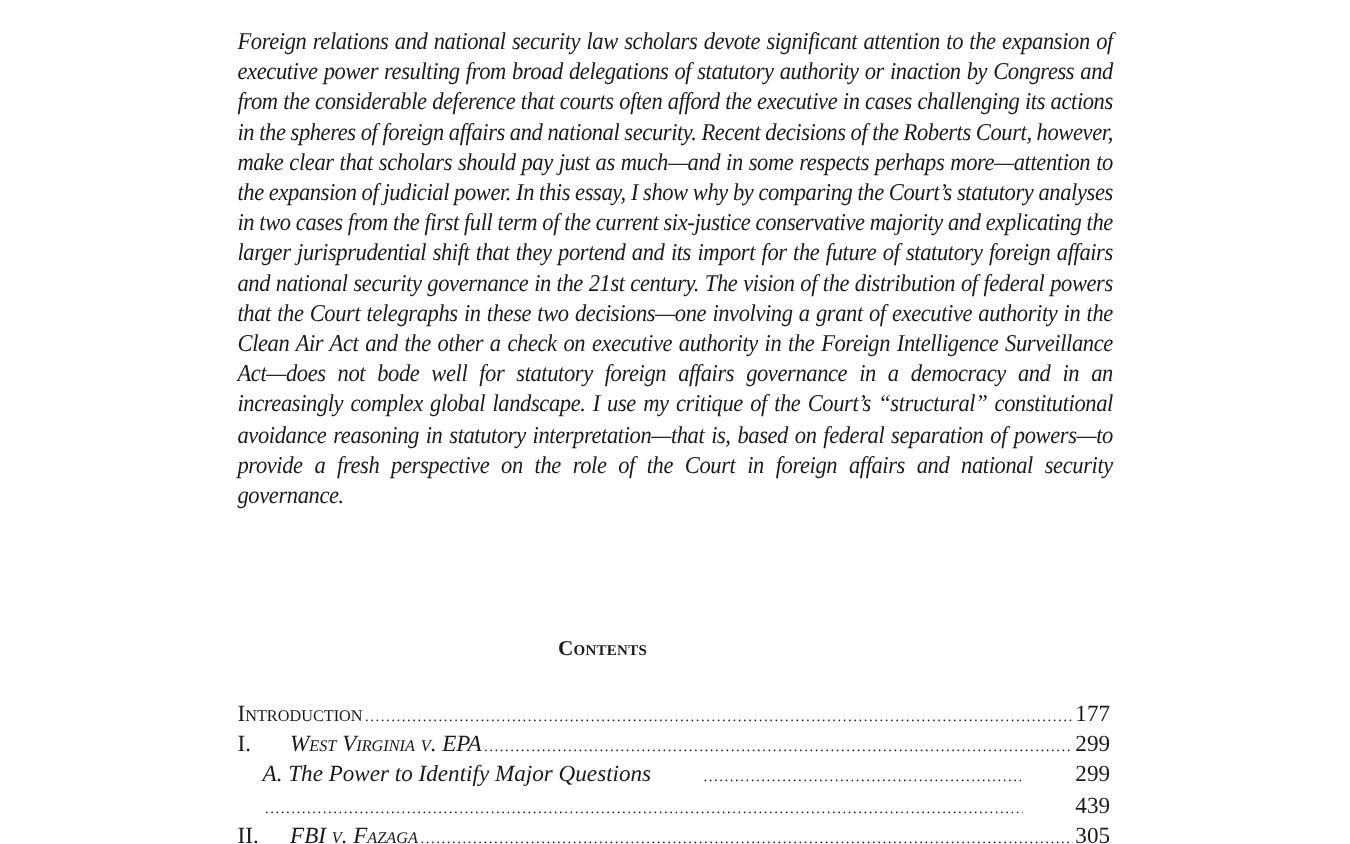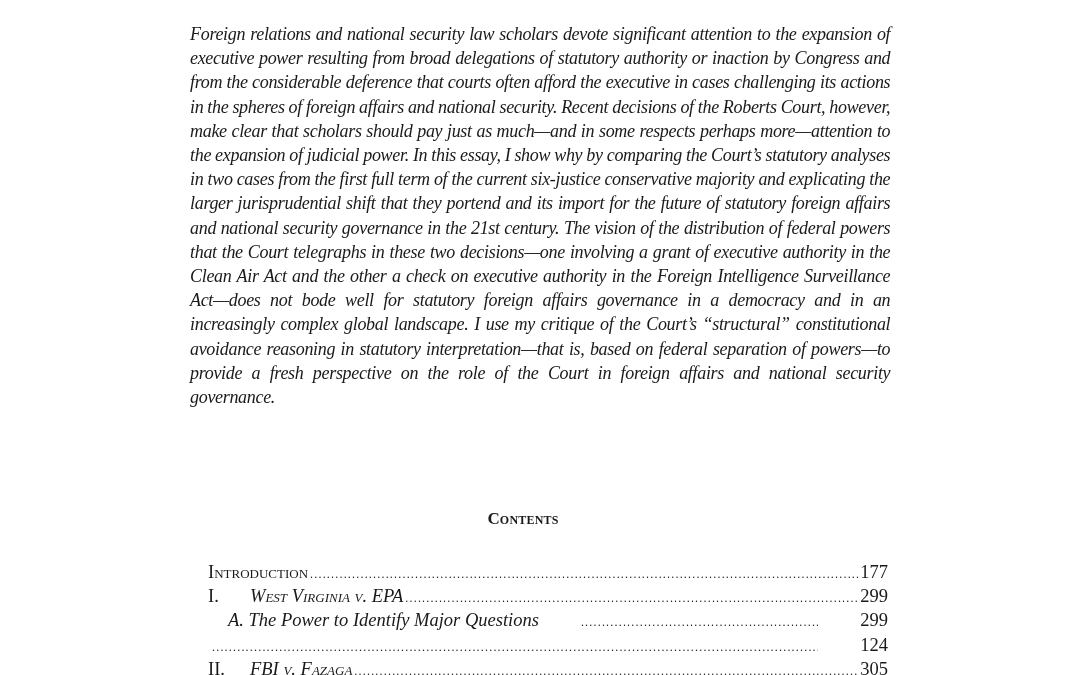--- a/index.html
+++ b/index.html
@@ -4,25 +4,25 @@
 <style>
   html, body { margin:0; padding:0; background:#ffffff; }
   body { width:1080px; height:675px; overflow:hidden; position:relative;
          font-family:"Liberation Serif", "DejaVu Serif", serif; color:#1a1a1a; }
   .abstract { position:absolute; left:190px; top:22px; width:700px;
               font-style:italic; font-size:19.4px; line-height:24.2px;
               text-align:justify; letter-spacing:-0.35px; word-spacing:-0.5px;
               transform:scaleX(0.93); transform-origin:left top; width:753px; }
   .contents-title { position:absolute; left:0; width:964px; top:509px;
                     text-align:center; font-weight:bold; font-size:17px;
-                    letter-spacing:0.2px;padding-left:41px; }
+                    letter-spacing:0.2px; }
   .toc { position:absolute; left:190px; top:560px; width:698px; font-size:18.5px; }
   .toc-row { display:flex; align-items:baseline; height:24.2px; line-height:24.2px;
              white-space:nowrap; overflow:hidden; }
-  .toc-row .label { flex:0 0 auto;margin-left:18px; }
+  .toc-row .label { flex:0 0 auto; }
   .toc-row .dots { flex:1 1 auto; overflow:hidden; margin:0 2px; letter-spacing:1.2px; font-size:12px; }
   .toc-row .dots::before { content:"........................................................................................................................................................................................................................................"; }
   .toc-row .page { flex:0 0 auto; }
   .num { display:inline-block; width:42px; }
   .sub { padding-left:20px;gap:40px; }
   .sc { font-variant:small-caps; }
   .it { font-style:italic;text-align:center; }
 </style>
 </head>
 <body>
@@ -47,21 +47,21 @@
   <div class="toc-row sub">
     <span class="label it">
       <span>A.</span>
       <span>The Power to Identify Major Questions</span>
     </span>
     <span class="dots"></span>
     <span class="page">299</span>
   </div>
   <div class="toc-row sub">
     <span class="dots"></span>
-    <span class="page">124</span>
+    <span class="page">439</span>
   </div>
   <div class="toc-row">
     <span class="label">
       <span class="num">II.</span><span class="it sc">FBI v. Fazaga</span>
     </span>
     <span class="dots"></span>
     <span class="page">305</span>
   </div>
 </div>
 

